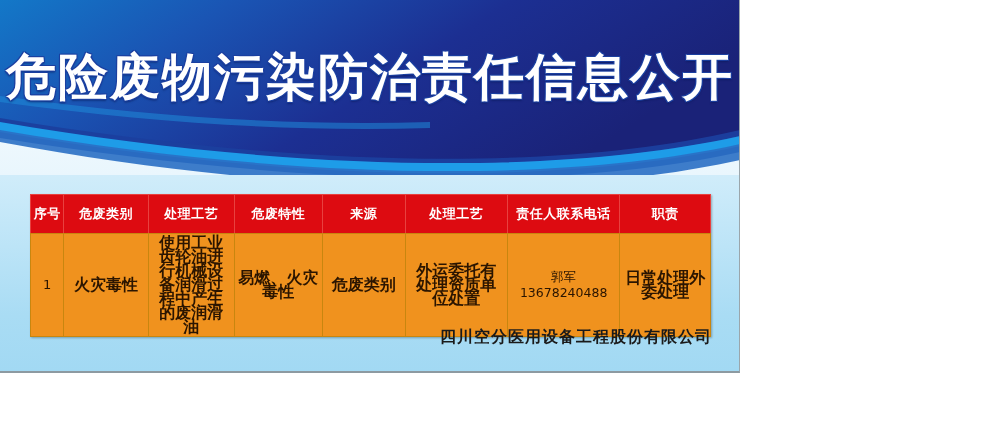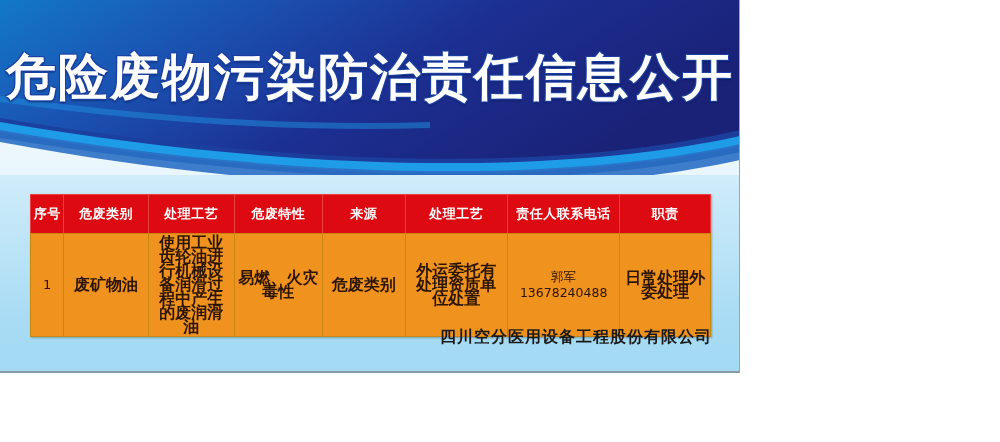--- a/index.html
+++ b/index.html
@@ -151,21 +151,21 @@
           <th>危废特性</th>
           <th>来源</th>
           <th>处理工艺</th>
           <th>责任人联系电话</th>
           <th>职责</th>
         </tr>
       </thead>
       <tbody>
         <tr>
           <td class="idx">1</td>
-          <td>废矿物油</td>
+          <td>火灾毒性</td>
           <td>使用工业齿轮油进行机械设备润滑过程中产生的废润滑油</td>
           <td>易燃、火灾毒性</td>
           <td>危废类别</td>
           <td>外运委托有处理资质单位处置</td>
           <td class="phone">
             <div>郭军</div>
             <div>13678240488</div>
           </td>
           <td>日常处理外委处理</td>
         </tr>

